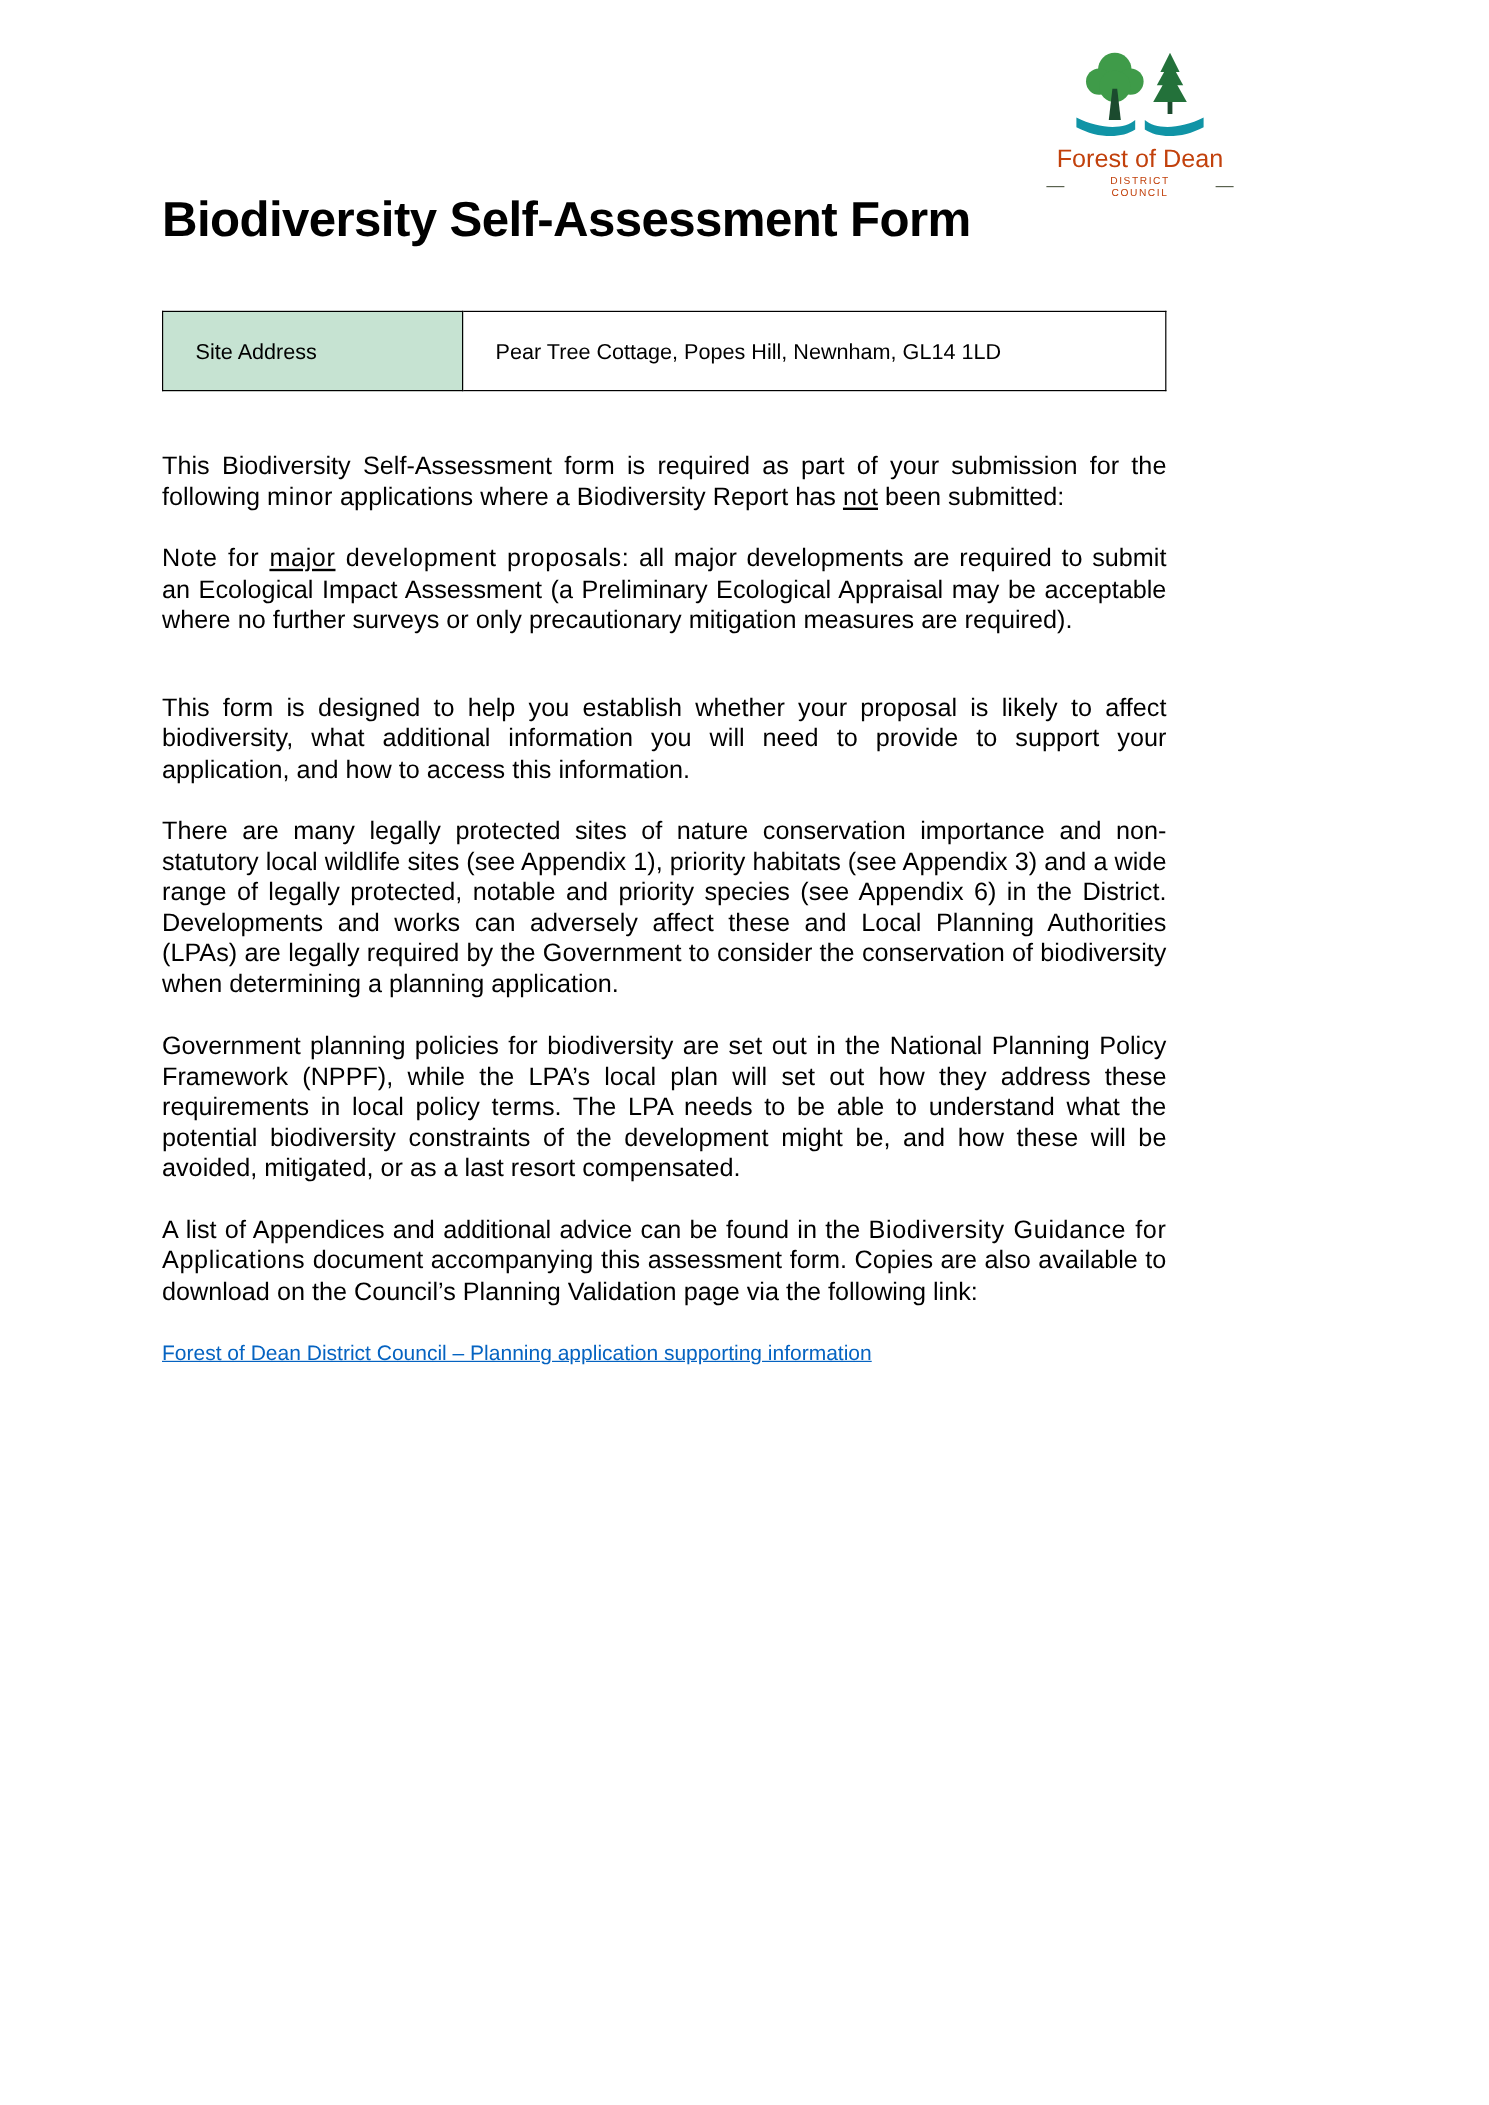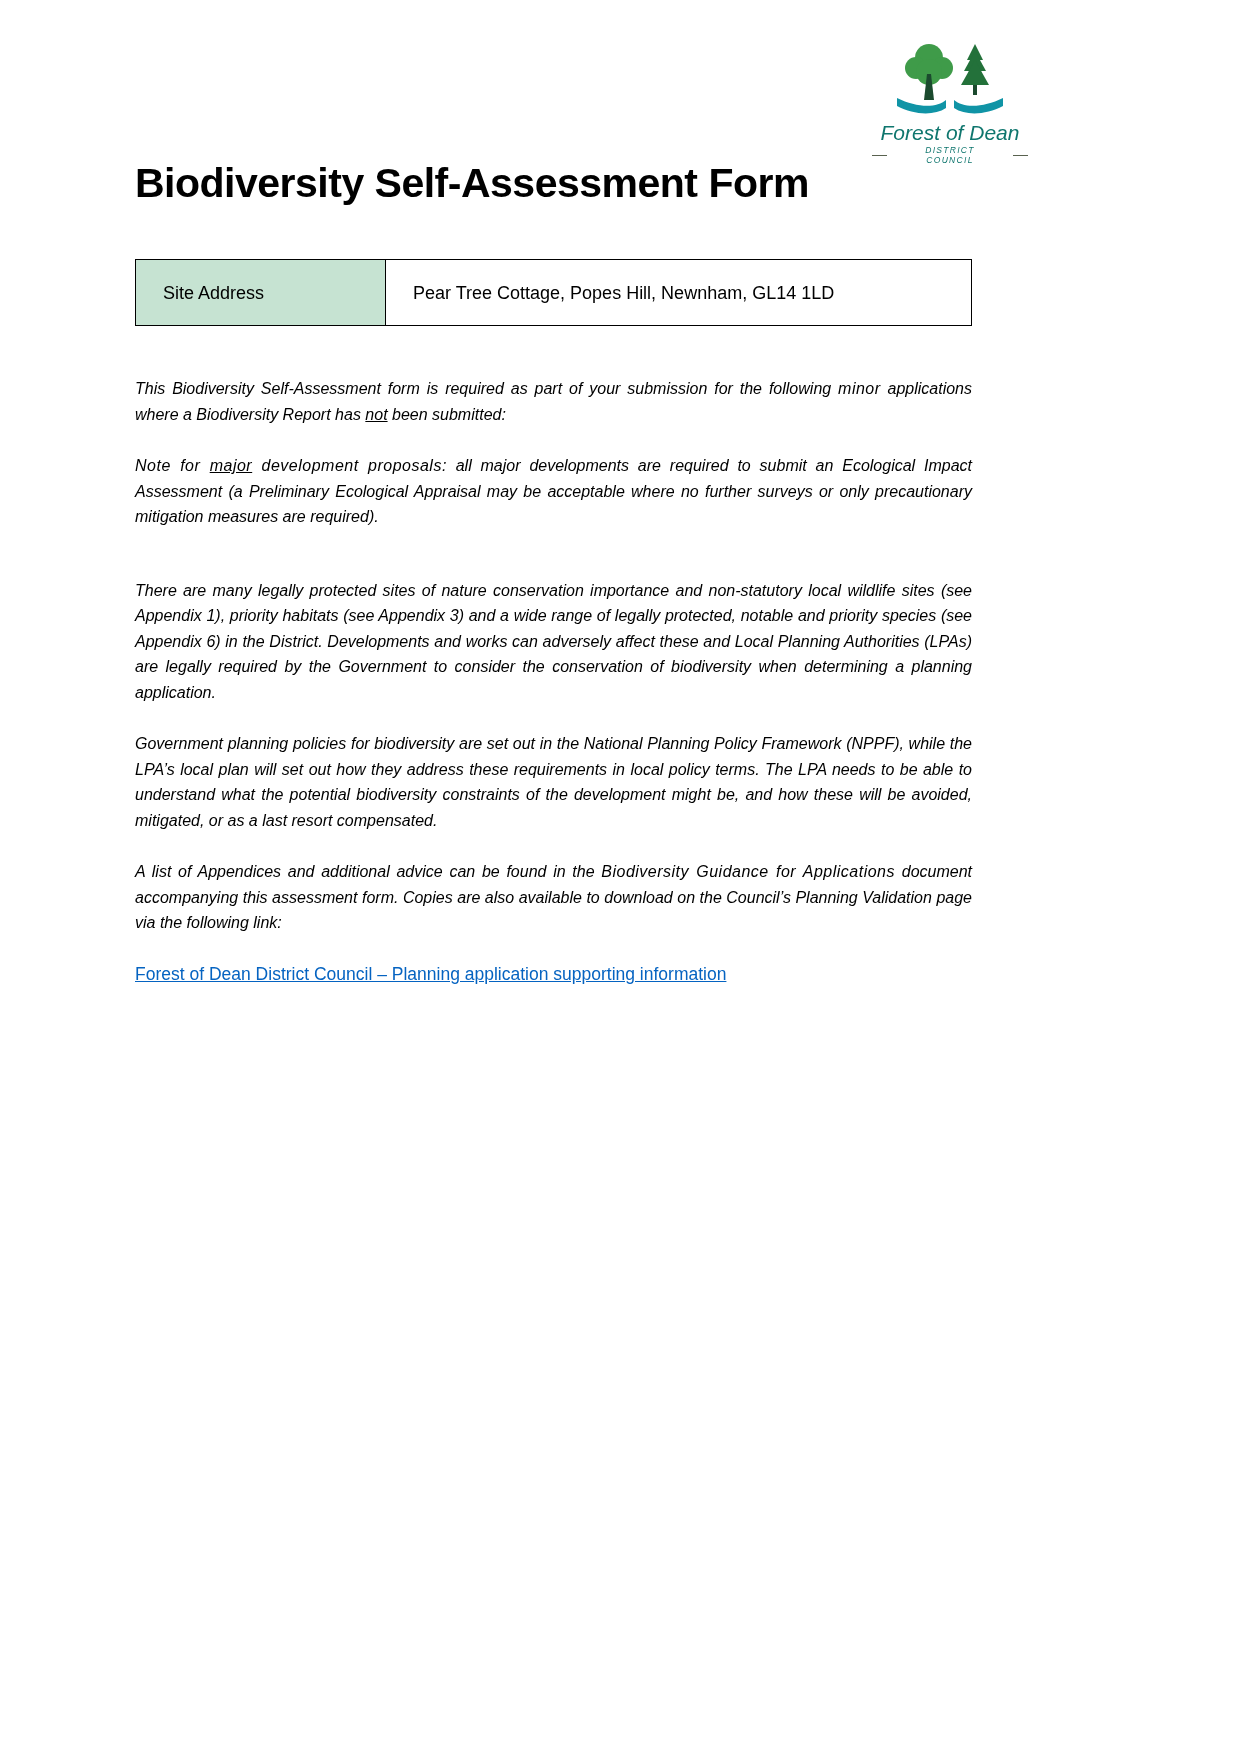--- a/index.html
+++ b/index.html
@@ -5,21 +5,21 @@
   * { box-sizing: border-box; }
   html, body { margin: 0; padding: 0; background: #9a9a9a; }
   .page {
     width: 1241px; height: 1754px; background: #ffffff;
     position: relative; overflow: hidden; margin: 0 auto;
     font-family: "Liberation Sans", sans-serif; color: #000;
   }
   .content { position: absolute; left: 135px; top: 0; width: 837px; }
 
   
-  .logo { position: absolute; left: 872px; top: 38px; width: 156px; text-align: center; color: #0f766e; font-style: italic; }
+  .logo { position: absolute; left: 872px; top: 38px; width: 156px; text-align: center; color: #c2410c; }
   .logo svg { display: block; margin: 0 auto; }
   .logo-name { font-size: 21px; line-height: 24px; margin-top: 1px; }
   .logo-sub { display: flex; align-items: center; justify-content: center; gap: 16px; margin-top: 0; }
   .logo-sub .rule { width: 16px; height: 1px; background: #59624f; }
   .logo-sub .sub-text { font-size: 8.5px; letter-spacing: 1.3px; }
 
   
   .title { margin: 160px 0 52px 0; font-size: 41px; line-height: 1.15; font-weight: bold; letter-spacing: -0.5px; }
 
   
@@ -28,21 +28,21 @@
   .info-table td.label-cell { width: 250px; background: #c6e3d2; vertical-align: middle; line-height: 24px; }
   .info-table td.value-cell { vertical-align: middle; line-height: 24px; }
   .info-table td.value-top { vertical-align: top; padding-top: 9px; }
   .row-1 td { height: 66px; }
   .row-2 td { height: 76px; }
   .row-3 td { height: 47px; }
   .placeholder-text { color: #7f7f7f; }
   sup { font-size: 11px; line-height: 0; vertical-align: super; }
 
   
-  .content p { font-size: 16px; line-height: 25.5px; margin: 0 0 26px 0; font-style: italic; }
+  .content p { font-size: 21px; line-height: 25.5px; margin: 0 0 26px 0; }
   .justify { text-align: justify; }
   .underline { text-decoration: underline; }
   .spaced { letter-spacing: 0.5px; }
   .note-para { margin-bottom: 48px !important; }
   ul.app-list { margin: 0 0 27px 0; padding-left: 67px; font-size: 17.5px; line-height: 25.5px; }
   ul.app-list li { padding-left: 6px; }
   .doc-link { color: #0563c1; text-decoration: underline; font-size: 17.5px; line-height: 25.5px; }
 </style>
 </head>
 <body>
@@ -95,20 +95,21 @@
 
     
     <p class="justify"><span>This Biodiversity Self-Assessment form is required as part of your submission for the following </span><span class="spaced">minor</span><span> applications where a Biodiversity Report has </span><span class="underline">not</span><span> been submitted:</span></p>
 
     
 
     
     <p class="justify note-para"><span class="spaced">Note for </span><span class="underline spaced">major</span><span class="spaced"> development proposals:</span><span> all major developments are required to submit an Ecological Impact Assessment (a Preliminary Ecological Appraisal may be acceptable where no further surveys or only precautionary mitigation measures are required).</span></p>
 
     
+    <p class="justify">This form is designed to help you establish whether your proposal is likely to affect biodiversity, what additional information you will need to provide to support your application, and how to access this information.</p>
 
     
     <p class="justify">There are many legally protected sites of nature conservation importance and non-statutory local wildlife sites (see Appendix 1), priority habitats (see Appendix 3) and a wide range of legally protected, notable and priority species (see Appendix 6) in the District. Developments and works can adversely affect these and Local Planning Authorities (LPAs) are legally required by the Government to consider the conservation of biodiversity when determining a planning application.</p>
 
     
     <p class="justify">Government planning policies for biodiversity are set out in the National Planning Policy Framework (NPPF), while the LPA’s local plan will set out how they address these requirements in local policy terms. The LPA needs to be able to understand what the potential biodiversity constraints of the development might be, and how these will be avoided, mitigated, or as a last resort compensated.</p>
 
     
     <p class="justify"><span>A list of Appendices and additional advice can be found in the </span><span class="spaced">Biodiversity Guidance for Applications</span><span> document accompanying this assessment form. Copies are also available to download on the Council’s Planning Validation page via the following link:</span></p>
 

